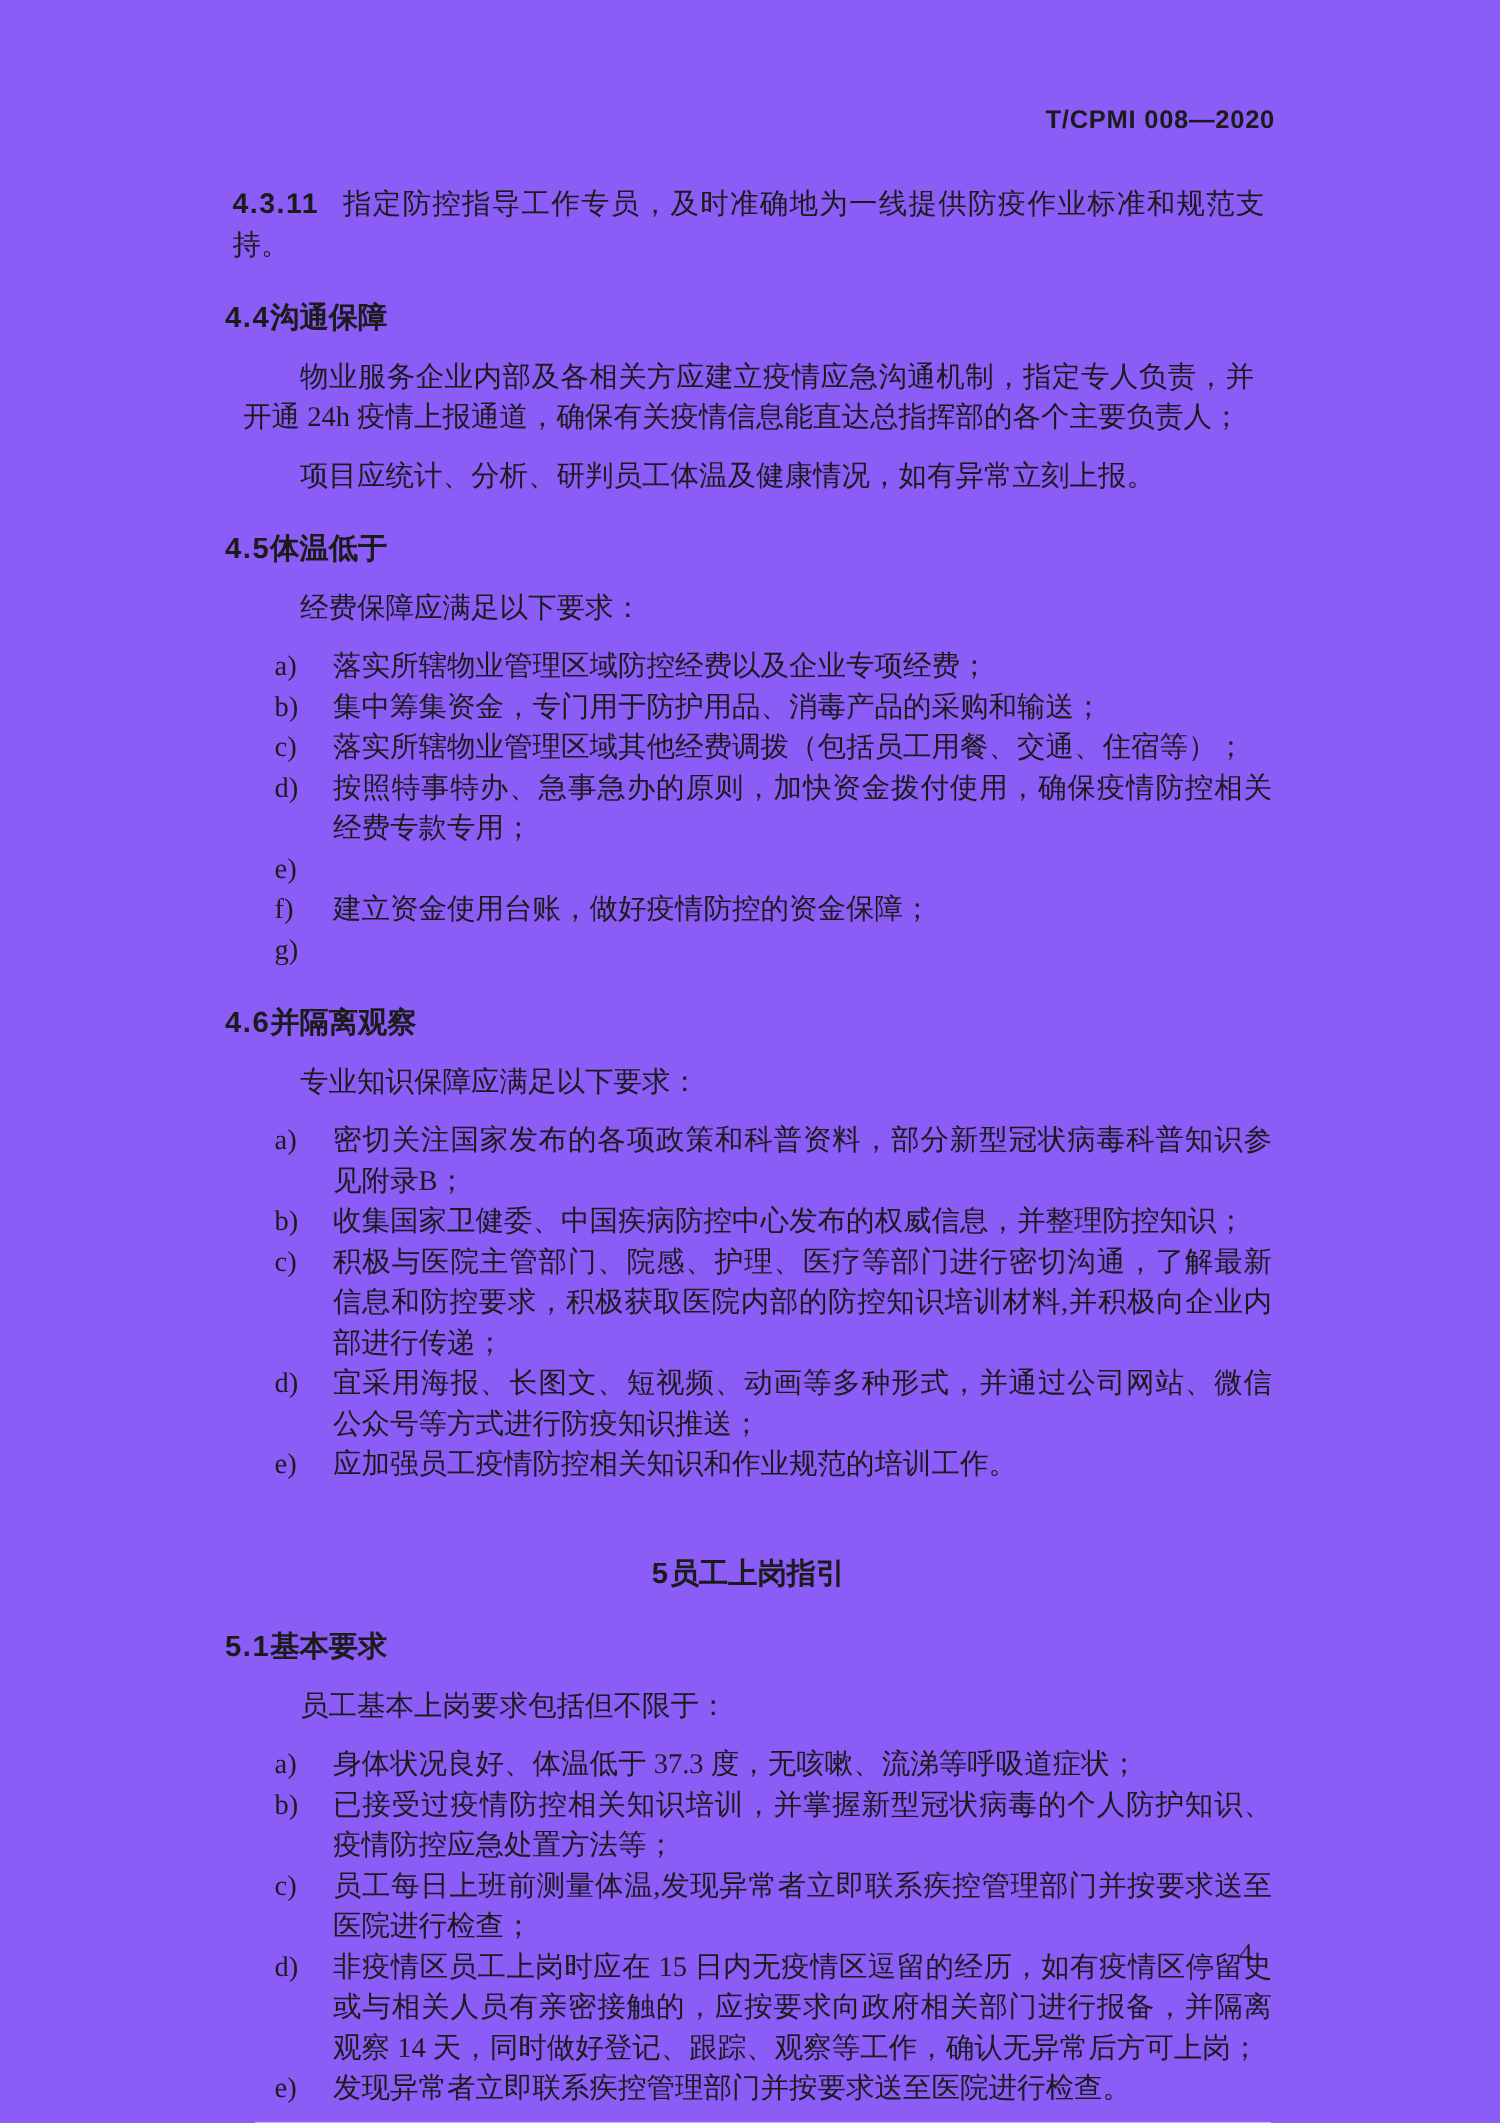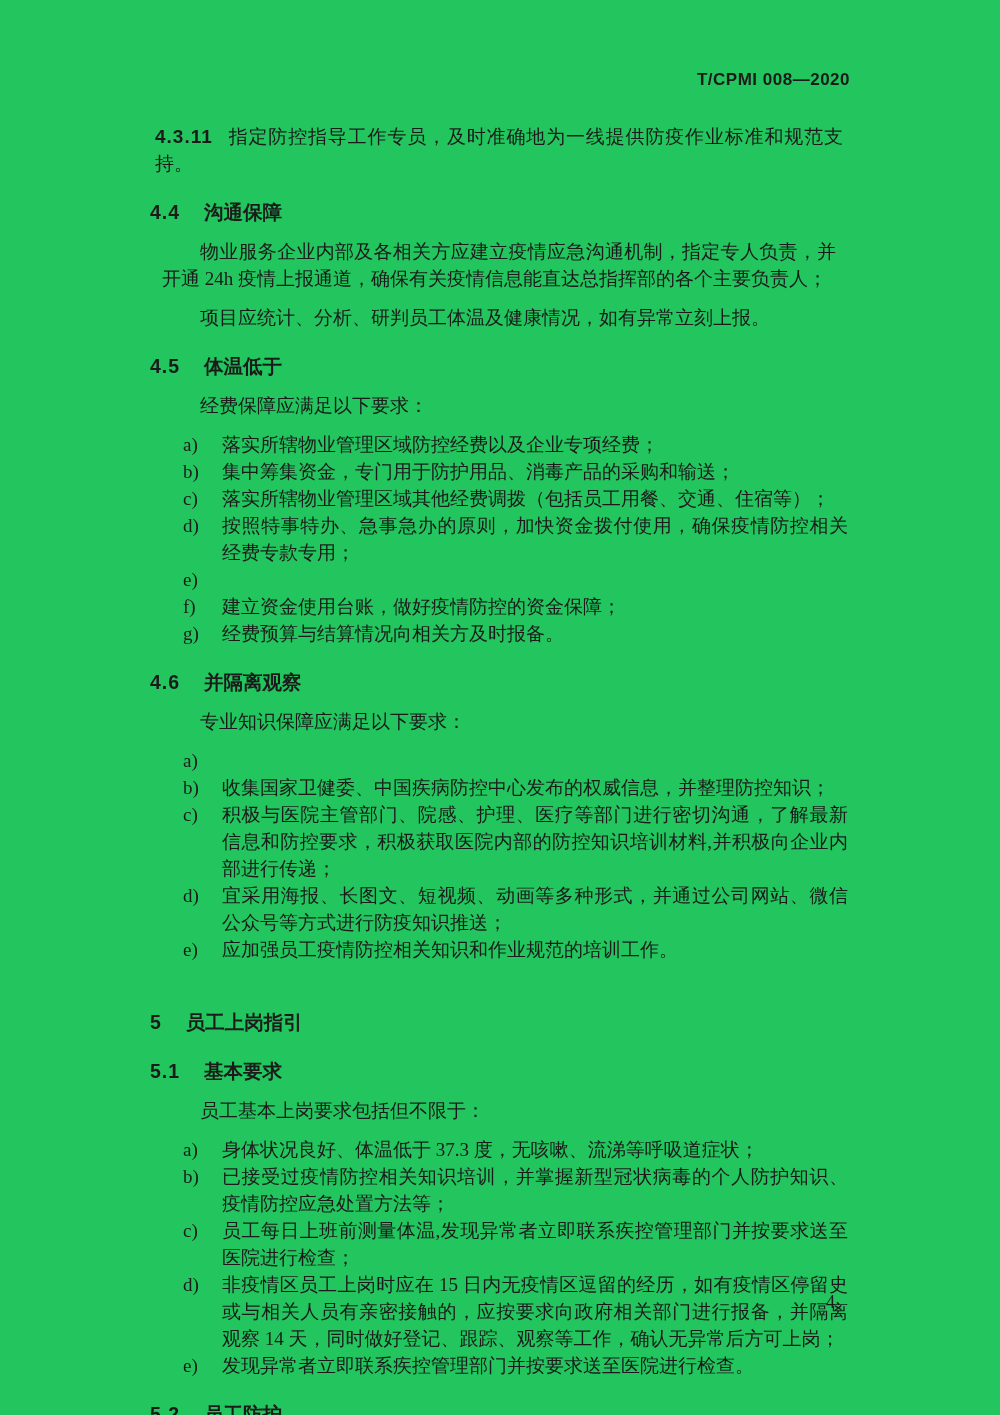--- a/index.html
+++ b/index.html
@@ -4,21 +4,21 @@
 <style>
   html, body {
     margin: 0;
     padding: 0;
     background: #ffffff;
   }
   .page {
     position: relative;
     width: 1000px;
     height: 1415px;
-    background: #22c55e;
+    background: #8b5cf6;
     color: #1b1b1b;
     font-family: "Liberation Serif", serif;
     overflow: hidden;
   }
   .doc-header {
     position: absolute;
     top: 70px;
     right: 150px;
     font-family: "Liberation Sans", sans-serif;
     font-size: 17px;
@@ -46,22 +46,23 @@
   }
   h2.chapter-heading, h3.sec-heading {
     font-family: "Liberation Sans", sans-serif;
     font-weight: bold;
     font-size: 19.5px;
     line-height: 27px;
     margin: 22px 0 12px 0;
   }
   h2.chapter-heading {
     margin-top: 46px;
+    text-align: center;
   }
-  .h-num { margin-right: 24px; letter-spacing: 1px; }
+  .h-num { margin-right: 0; letter-spacing: 1px; }
   .para {
     margin: 12px;
     text-indent: 2em;
     text-align: justify;
   }
   .list-item {
     display: flex;
     padding-left: 33px;
     text-align: justify;
   }
@@ -112,26 +113,26 @@
       </div>
       <div class="list-item">
         <span class="marker">e)</span>
       </div>
       <div class="list-item">
         <span class="marker">f)</span>
         <div class="item-text">建立资金使用台账，做好疫情防控的资金保障；</div>
       </div>
       <div class="list-item">
         <span class="marker">g)</span>
-        <div class="item-text">经费预算与结算情况向相关方及时报备。</div>
       </div>
       <h3 class="sec-heading"><span class="h-num">4.6</span><span class="h-title">并隔离观察</span></h3>
       <p class="para">专业知识保障应满足以下要求：</p>
       <div class="list-item">
         <span class="marker">a)</span>
+        <div class="item-text">密切关注国家发布的各项政策和科普资料，部分新型冠状病毒科普知识参见附录B；</div>
       </div>
       <div class="list-item">
         <span class="marker">b)</span>
         <div class="item-text">收集国家卫健委、中国疾病防控中心发布的权威信息，并整理防控知识；</div>
       </div>
       <div class="list-item">
         <span class="marker">c)</span>
         <div class="item-text">积极与医院主管部门、院感、护理、医疗等部门进行密切沟通，了解最新信息和防控要求，积极获取医院内部的防控知识培训材料,并积极向企业内部进行传递；</div>
       </div>
       <div class="list-item">

